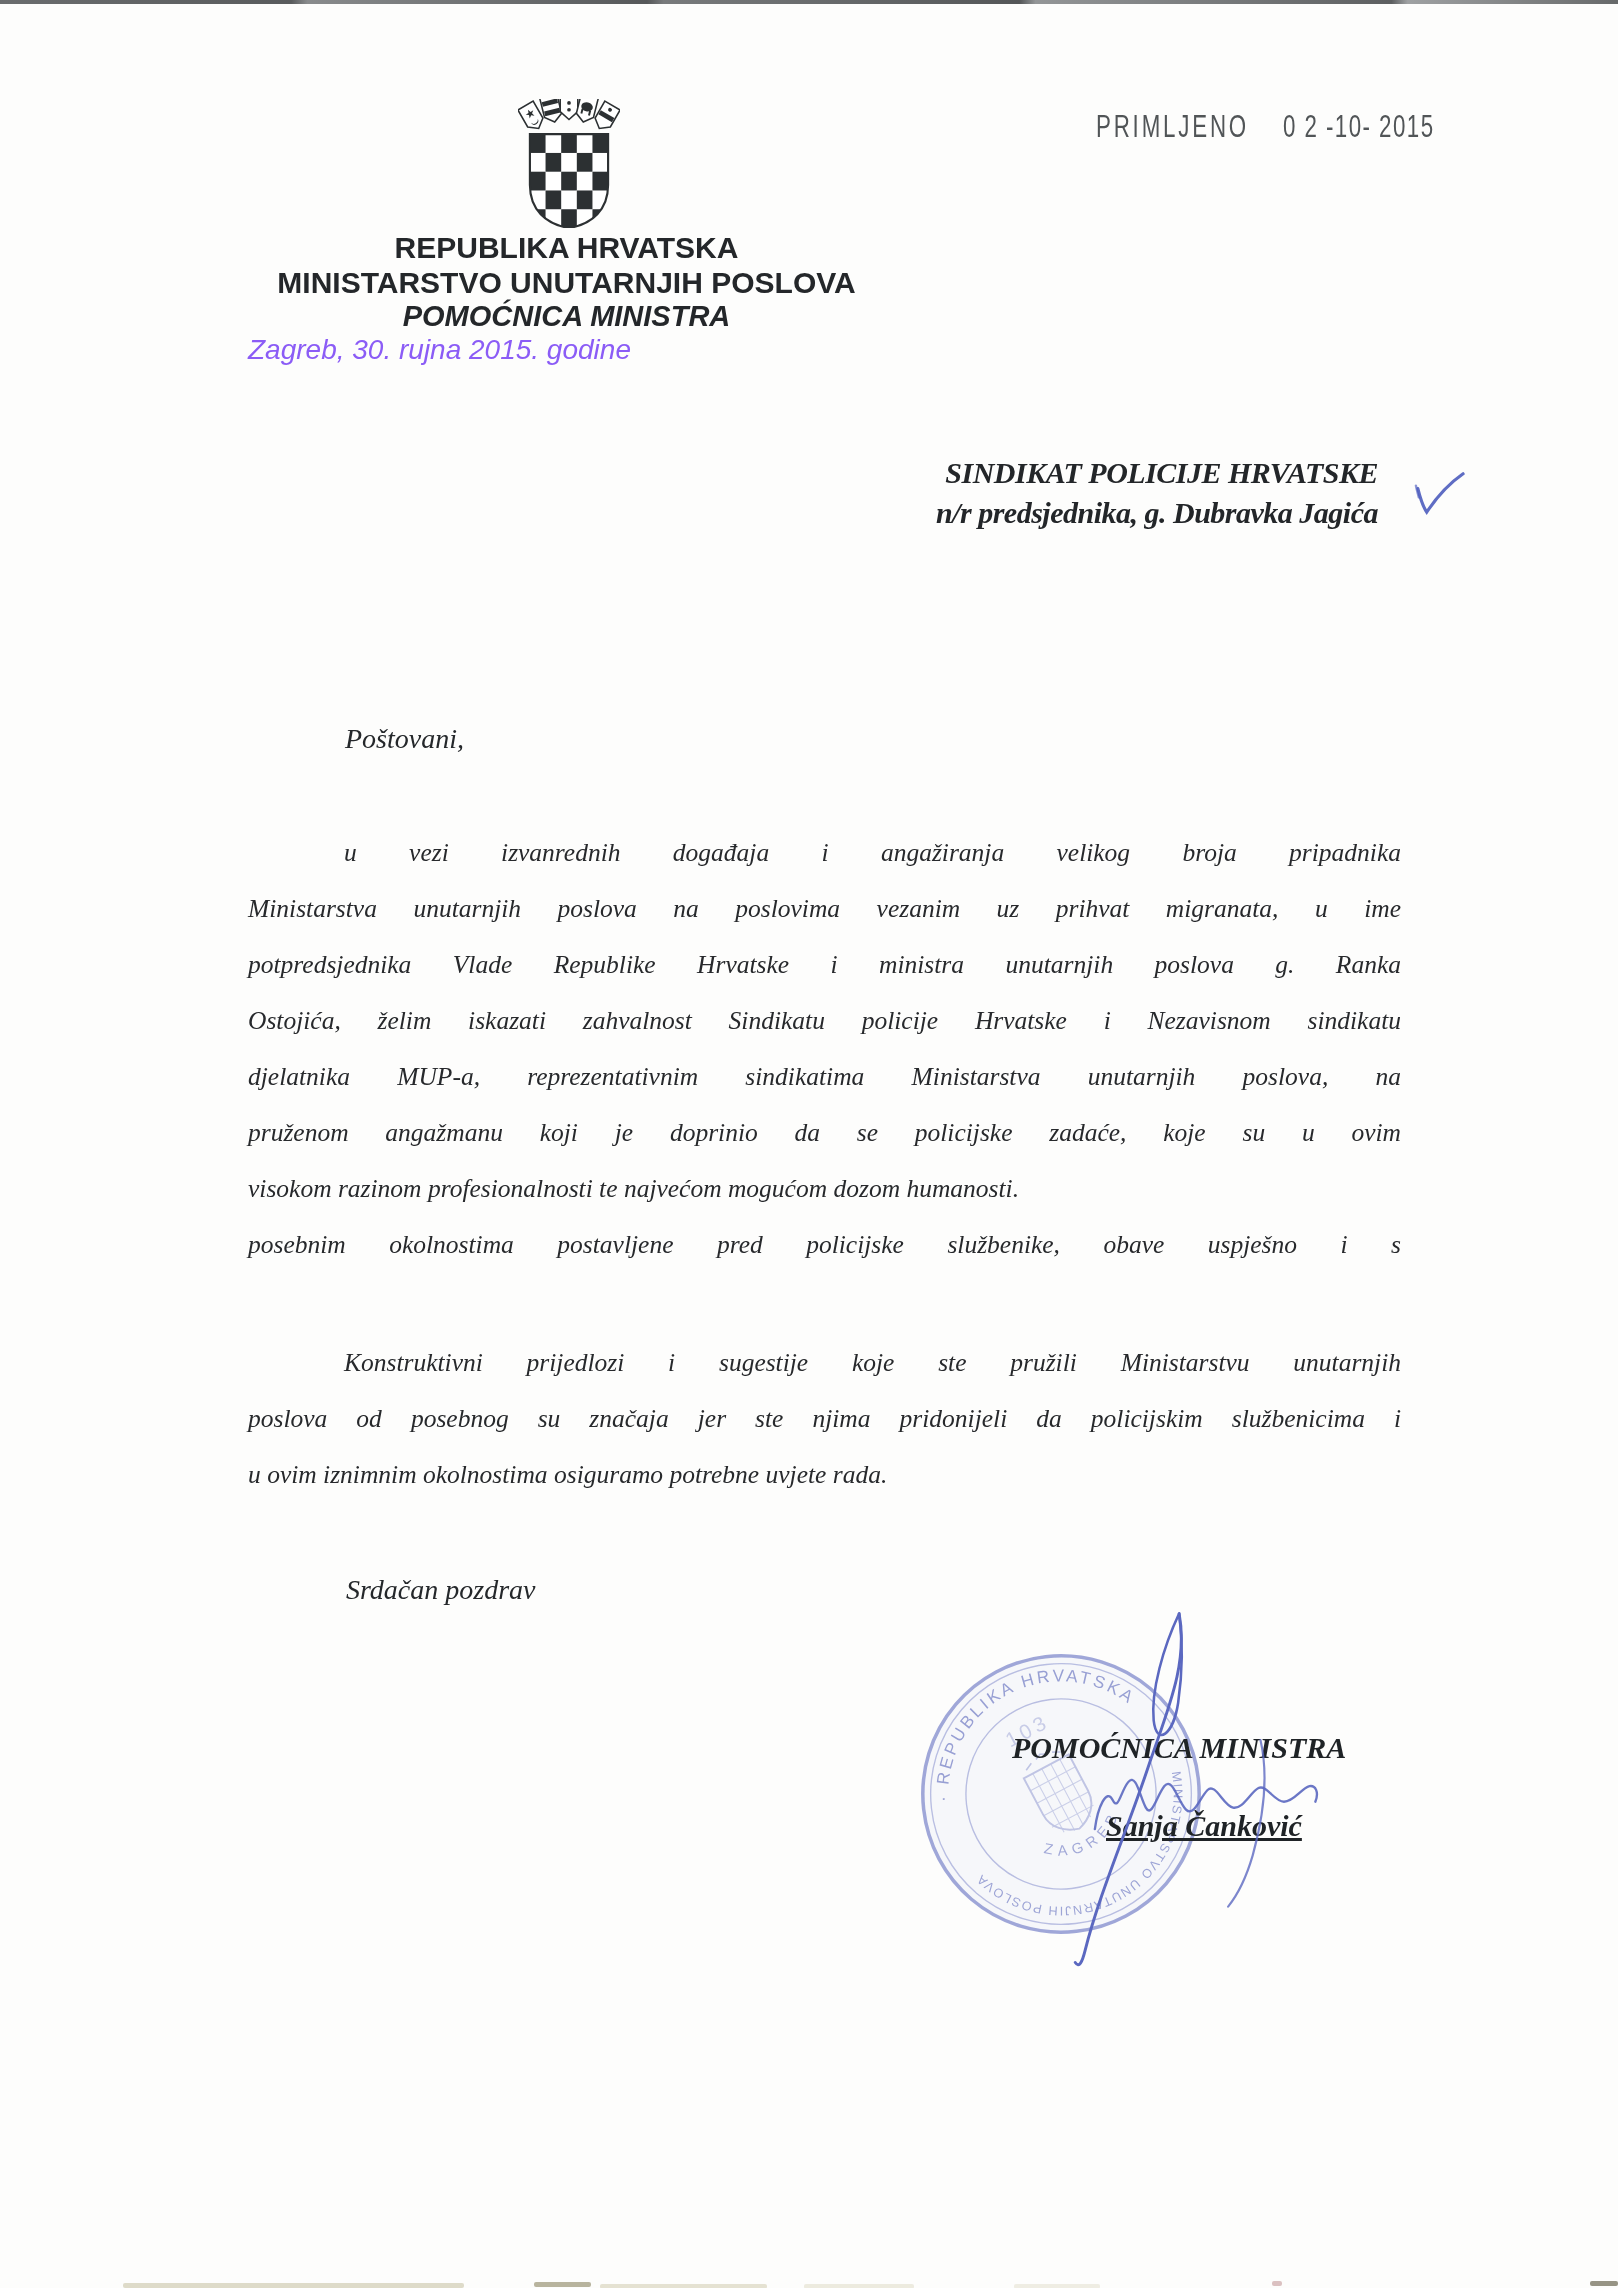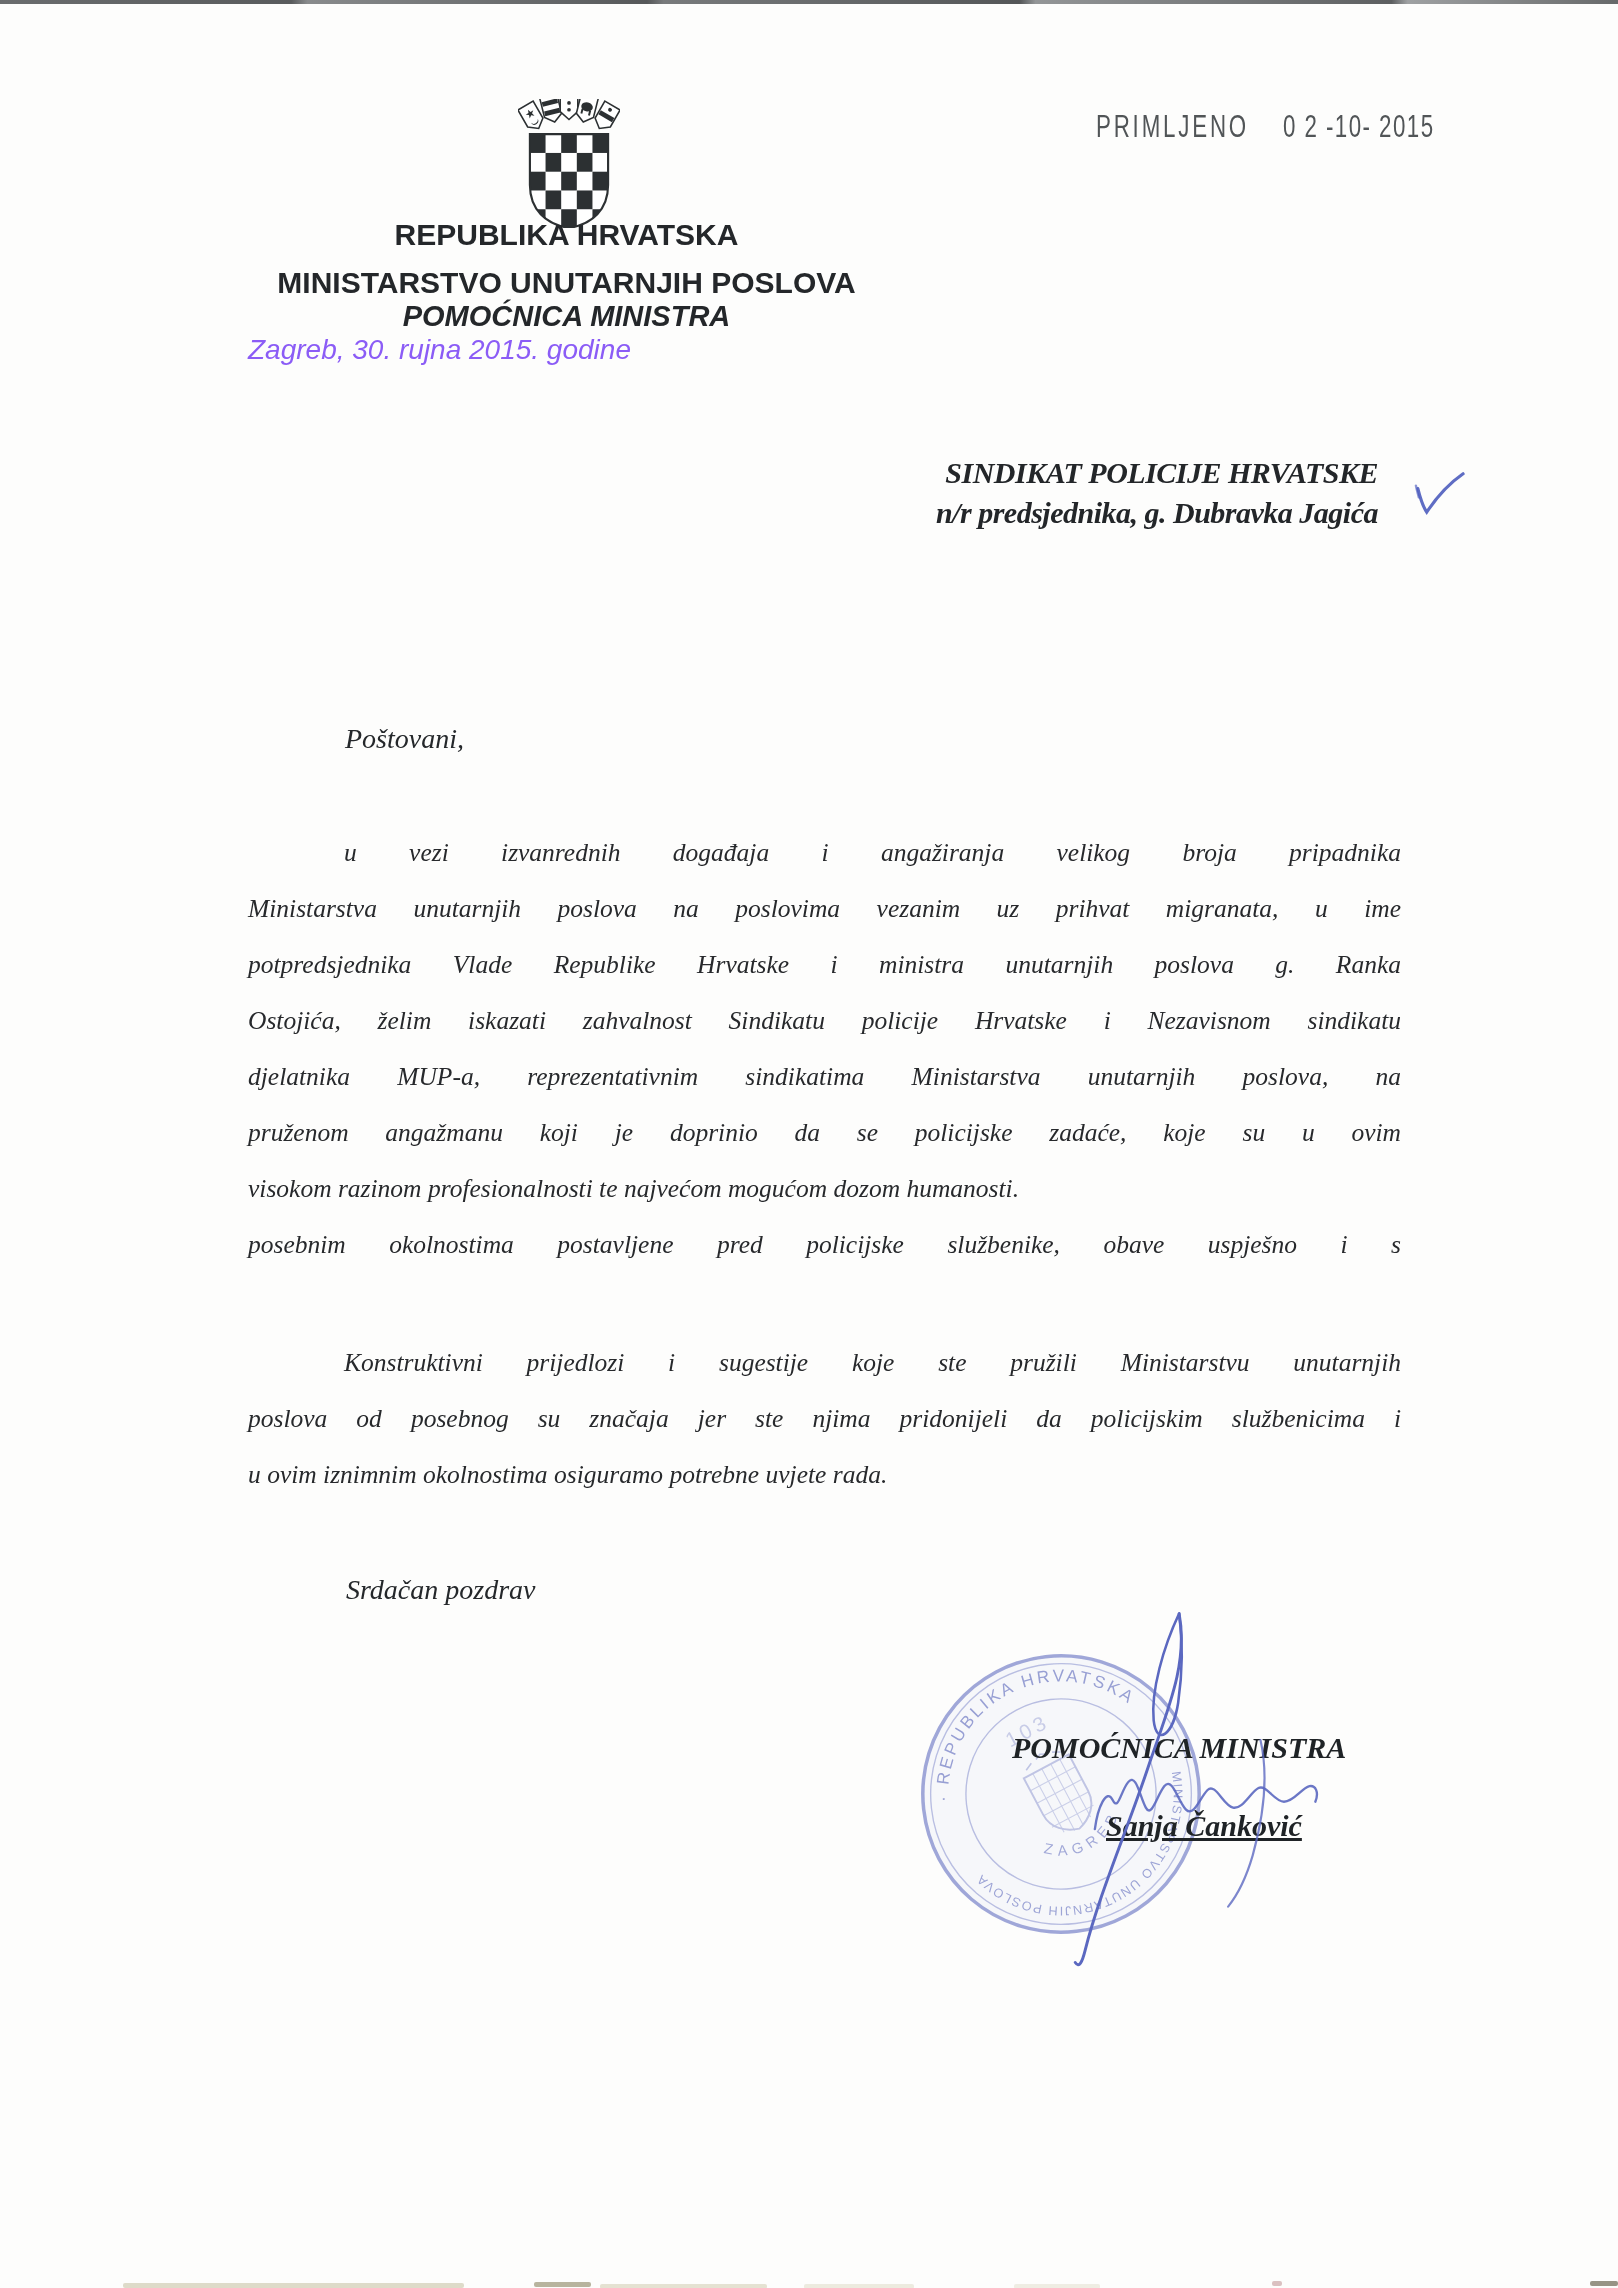--- a/index.html
+++ b/index.html
@@ -9,21 +9,21 @@
     font-family:"Liberation Serif",serif;color:#25282b;
   }
   .abs{position:absolute;}
   
   .top-edge{left:0;top:0;width:1618px;height:3.9px;opacity:.82;
     background:linear-gradient(90deg,#4a4d4f 0%,#35383a 18%,#6f7274 19%,#313436 40%,#5b5e60 41%,#2f3234 63%,#7c7f81 64%,#3a3d3f 86%,#8a8d8f 87%,#454849 100%);}
   .bot-dash{height:4.9px;border-radius:2px;}
   
   .hdr-line{font-family:"Liberation Sans",sans-serif;font-weight:bold;
     color:#24272a;line-height:1;white-space:nowrap;text-align:center;width:647px;left:243px;}
-  .h1{top:220px;font-size:30px;}
+  .h1{top:233px;font-size:30px;}
   .h2{top:268px;font-size:30px;}
   .h3{top:302px;font-size:29px;font-style:italic;}
   .dateline{left:248px;top:336px;font-family:"Liberation Sans",sans-serif;
     font-style:italic;font-size:28px;line-height:1;color:#8b5cf6;white-space:nowrap;}
   
   .received{left:1056px;top:110px;height:41px;width:470px;color:#43474a;
     font-family:"Liberation Sans",sans-serif;font-size:31px;line-height:1.1;margin-left:40px;}
   .received span{position:absolute;top:0;display:inline-block;transform:scaleX(.72);
     transform-origin:0 0;letter-spacing:3.9px;white-space:nowrap;opacity:.92;}
   .received .rdate{left:187px;letter-spacing:2px;}

